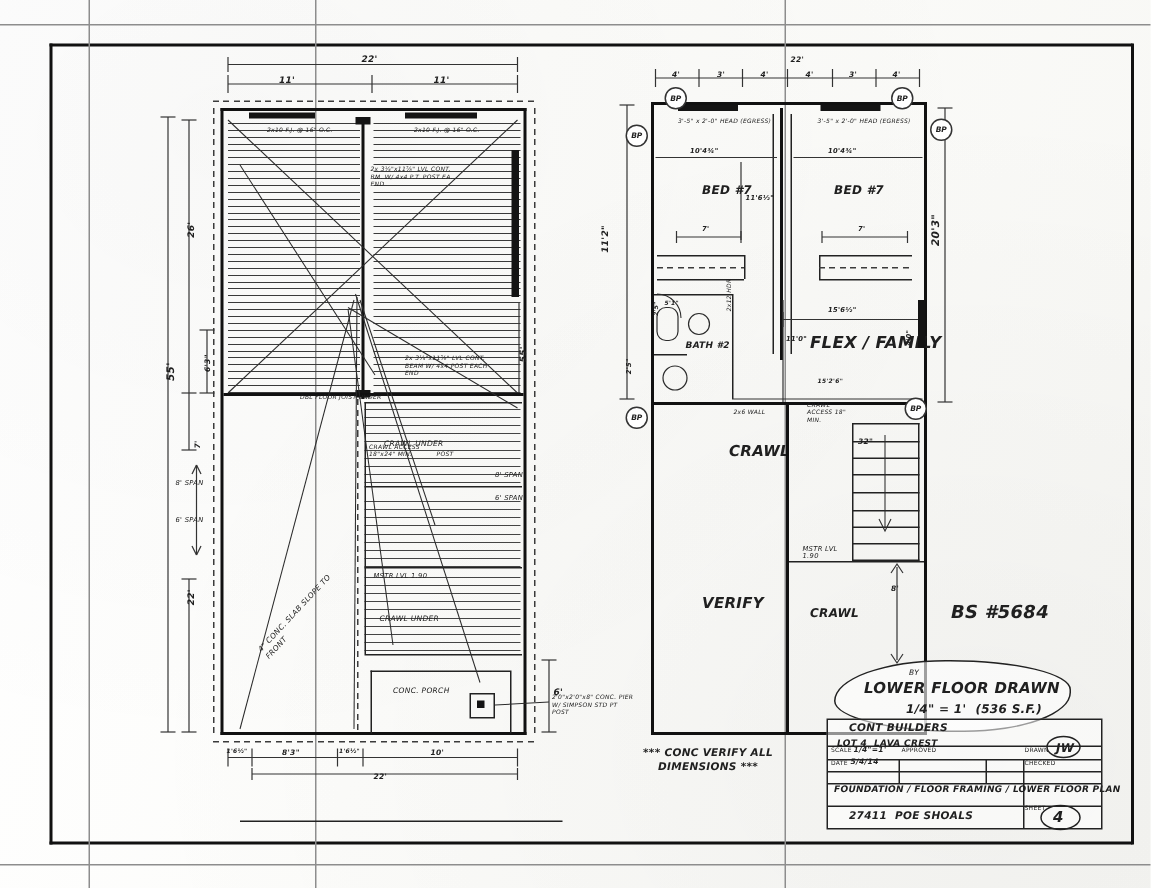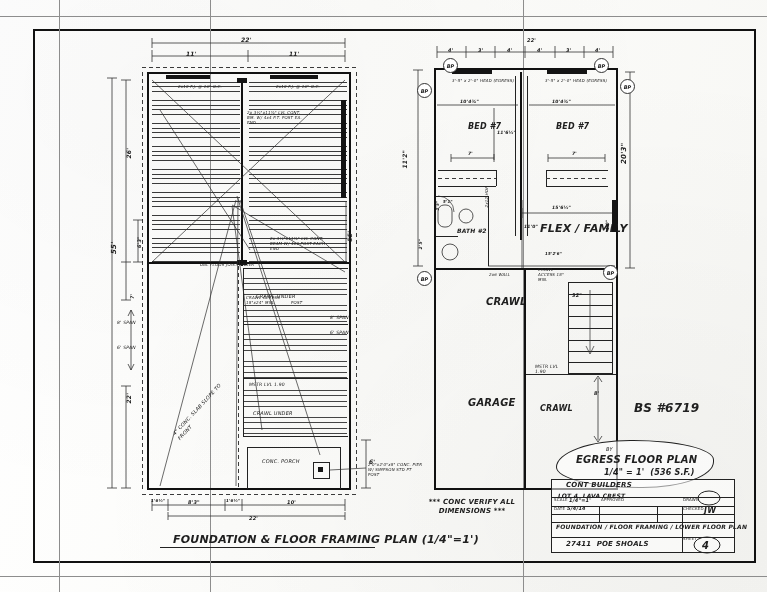--- a/index.html
+++ b/index.html
@@ -223,21 +223,20 @@
     <path class="dimln" d="M168,516 L345,516"></path>
     <path class="dimln" d="M168,512 L168,520"></path>
     <path class="dimln" d="M345,512 L345,520"></path>
   </svg>
   <div class="hand h4 sk" style="left:151px;top:498px;">1'6½"</div>
   <div class="hand h5 sk" style="left:188px;top:499px;">8'3"</div>
   <div class="hand h4 sk" style="left:226px;top:498px;">1'6½"</div>
   <div class="hand h5 sk" style="left:287px;top:499px;">10'</div>
   <div class="hand h5 sk" style="left:249px;top:515px;">22'</div>
 
-  <div class="hand h9 sk" style="left:173px;top:533px;">FOUNDATION &amp; FLOOR FRAMING PLAN (1/4"=1')</div>
   <div class="ln lnh" style="left:160px;top:547px;width:215px;"></div>
 
   <svg style="left:0;top:0;width:767px;height:592px;">
     <path class="dimln" d="M437,52 L613,52"></path>
     <path class="dimln" d="M437,46 L437,58"></path>
     <path class="dimln" d="M466,46 L466,58"></path>
     <path class="dimln" d="M495,46 L495,58"></path>
     <path class="dimln" d="M525,46 L525,58"></path>
     <path class="dimln" d="M555,46 L555,58"></path>
     <path class="dimln" d="M584,46 L584,58"></path>
@@ -325,21 +324,21 @@
   </svg>
   <div class="solidblk" style="left:612px;top:200px;width:5px;height:32px;"></div>
 
   <div class="wall" style="left:436px;top:268px;width:182px;height:1.6px;"></div>
   <div class="hand h4 sk2" style="left:489px;top:272px;">2x6 WALL</div>
   <div class="hand h4 sk2" style="left:538px;top:268px;width:30px;white-space:normal;line-height:1.2;">CRAWL ACCESS 18" MIN.</div>
 
   <div class="hand h10 sk" style="left:486px;top:296px;">CRAWL</div>
 
   <div class="wall" style="left:524px;top:268px;width:2px;height:222px;"></div>
-  <div class="hand h10 sk" style="left:468px;top:397px;">GARAGE</div>
+  <div class="hand h10 sk" style="left:468px;top:397px;">VERIFY</div>
 
   <div class="ln lnv" style="left:568px;top:282px;height:92px;"></div>
   <div class="ln lnv" style="left:612px;top:282px;height:92px;"></div>
   <div class="ln lnh" style="left:568px;top:282px;width:45px;"></div>
   <div class="ln lnh" style="left:568px;top:294px;width:45px;"></div>
   <div class="ln lnh" style="left:568px;top:305px;width:45px;"></div>
   <div class="ln lnh" style="left:568px;top:316px;width:45px;"></div>
   <div class="ln lnh" style="left:568px;top:328px;width:45px;"></div>
   <div class="ln lnh" style="left:568px;top:340px;width:45px;"></div>
   <div class="ln lnh" style="left:568px;top:351px;width:45px;"></div>
@@ -373,25 +372,25 @@
   <div class="hand h45 sk" style="left:420px;top:247px;transform:rotate(-90deg);">2'5"</div>
   <div class="hand h7 sk" style="left:624px;top:160px;transform:rotate(-90deg);">20'3"</div>
 
   <div class="bubble" style="left:443px;top:58px;width:13px;height:13px;">BP</div>
   <div class="bubble" style="left:594px;top:58px;width:13px;height:13px;">BP</div>
   <div class="bubble" style="left:620px;top:79px;width:13px;height:13px;">BP</div>
   <div class="bubble" style="left:417px;top:83px;width:13px;height:13px;">BP</div>
   <div class="bubble" style="left:417px;top:271px;width:13px;height:13px;">BP</div>
   <div class="bubble" style="left:603px;top:265px;width:13px;height:13px;">BP</div>
 
-  <div class="hand h12 sk" style="left:634px;top:401px;">BS #6719</div>
+  <div class="hand h12 sk" style="left:634px;top:401px;">BS #5684</div>
 
   <div class="cloud" style="left:556px;top:440px;width:156px;height:46px;"></div>
   <div class="hand h5 sk2" style="left:606px;top:446px;">BY</div>
-  <div class="hand h10 sk" style="left:576px;top:454px;">EGRESS FLOOR PLAN</div>
+  <div class="hand h10 sk" style="left:576px;top:454px;">LOWER FLOOR DRAWN</div>
   <div class="hand h8 sk" style="left:604px;top:468px;">1/4" = 1'  (536 S.F.)</div>
 
   <div class="tb" style="left:551px;top:479px;width:182px;height:72px;background:rgba(255,255,255,.55);">
     <div class="tbline" style="left:0;top:17px;width:182px;"></div>
     <div class="tbline" style="left:0;top:26px;width:182px;"></div>
     <div class="tbline" style="left:0;top:34px;width:182px;"></div>
     <div class="tbline" style="left:0;top:42px;width:182px;"></div>
     <div class="tbline" style="left:0;top:57px;width:182px;"></div>
     <div class="tbvline" style="left:47px;top:26px;height:16px;"></div>
     <div class="tbvline" style="left:105px;top:26px;height:16px;"></div>
@@ -401,21 +400,21 @@
 
   <div class="hand h7 sk" style="left:566px;top:481px;">CONT BUILDERS</div>
   <div class="hand h6 sk" style="left:558px;top:492px;">LOT 4  LAVA CREST</div>
 
   <div class="hand h4" style="left:554px;top:497px;">SCALE</div>
   <div class="hand h5 sk" style="left:569px;top:497px;">1/4"=1'</div>
   <div class="hand h4" style="left:554px;top:506px;">DATE</div>
   <div class="hand h5 sk" style="left:567px;top:505px;">5/4/14</div>
   <div class="hand h4" style="left:601px;top:497px;">APPROVED</div>
   <div class="hand h4" style="left:683px;top:497px;">DRAWN</div>
-  <div class="hand h8 sk" style="left:704px;top:506px;">JW</div>
+  <div class="hand h8 sk" style="left:704px;top:494px;">JW</div>
   <div class="hand h4" style="left:683px;top:506px;">CHECKED</div>
 
   <div class="hand h6 sk" style="left:556px;top:523px;">FOUNDATION / FLOOR FRAMING / LOWER FLOOR PLAN</div>
   <div class="hand h7 sk" style="left:566px;top:540px;">27411  POE SHOALS</div>
   <div class="hand h4" style="left:683px;top:536px;">SHEET</div>
   <div class="hand h10 sk" style="left:702px;top:540px;">4</div>
   <svg style="left:0;top:0;width:767px;height:592px;">
     <ellipse cx="707" cy="545" rx="13" ry="8" fill="none" stroke="#222" stroke-width="1"></ellipse>
     <ellipse cx="709" cy="498" rx="11" ry="7" fill="none" stroke="#222" stroke-width="1"></ellipse>
   </svg>

